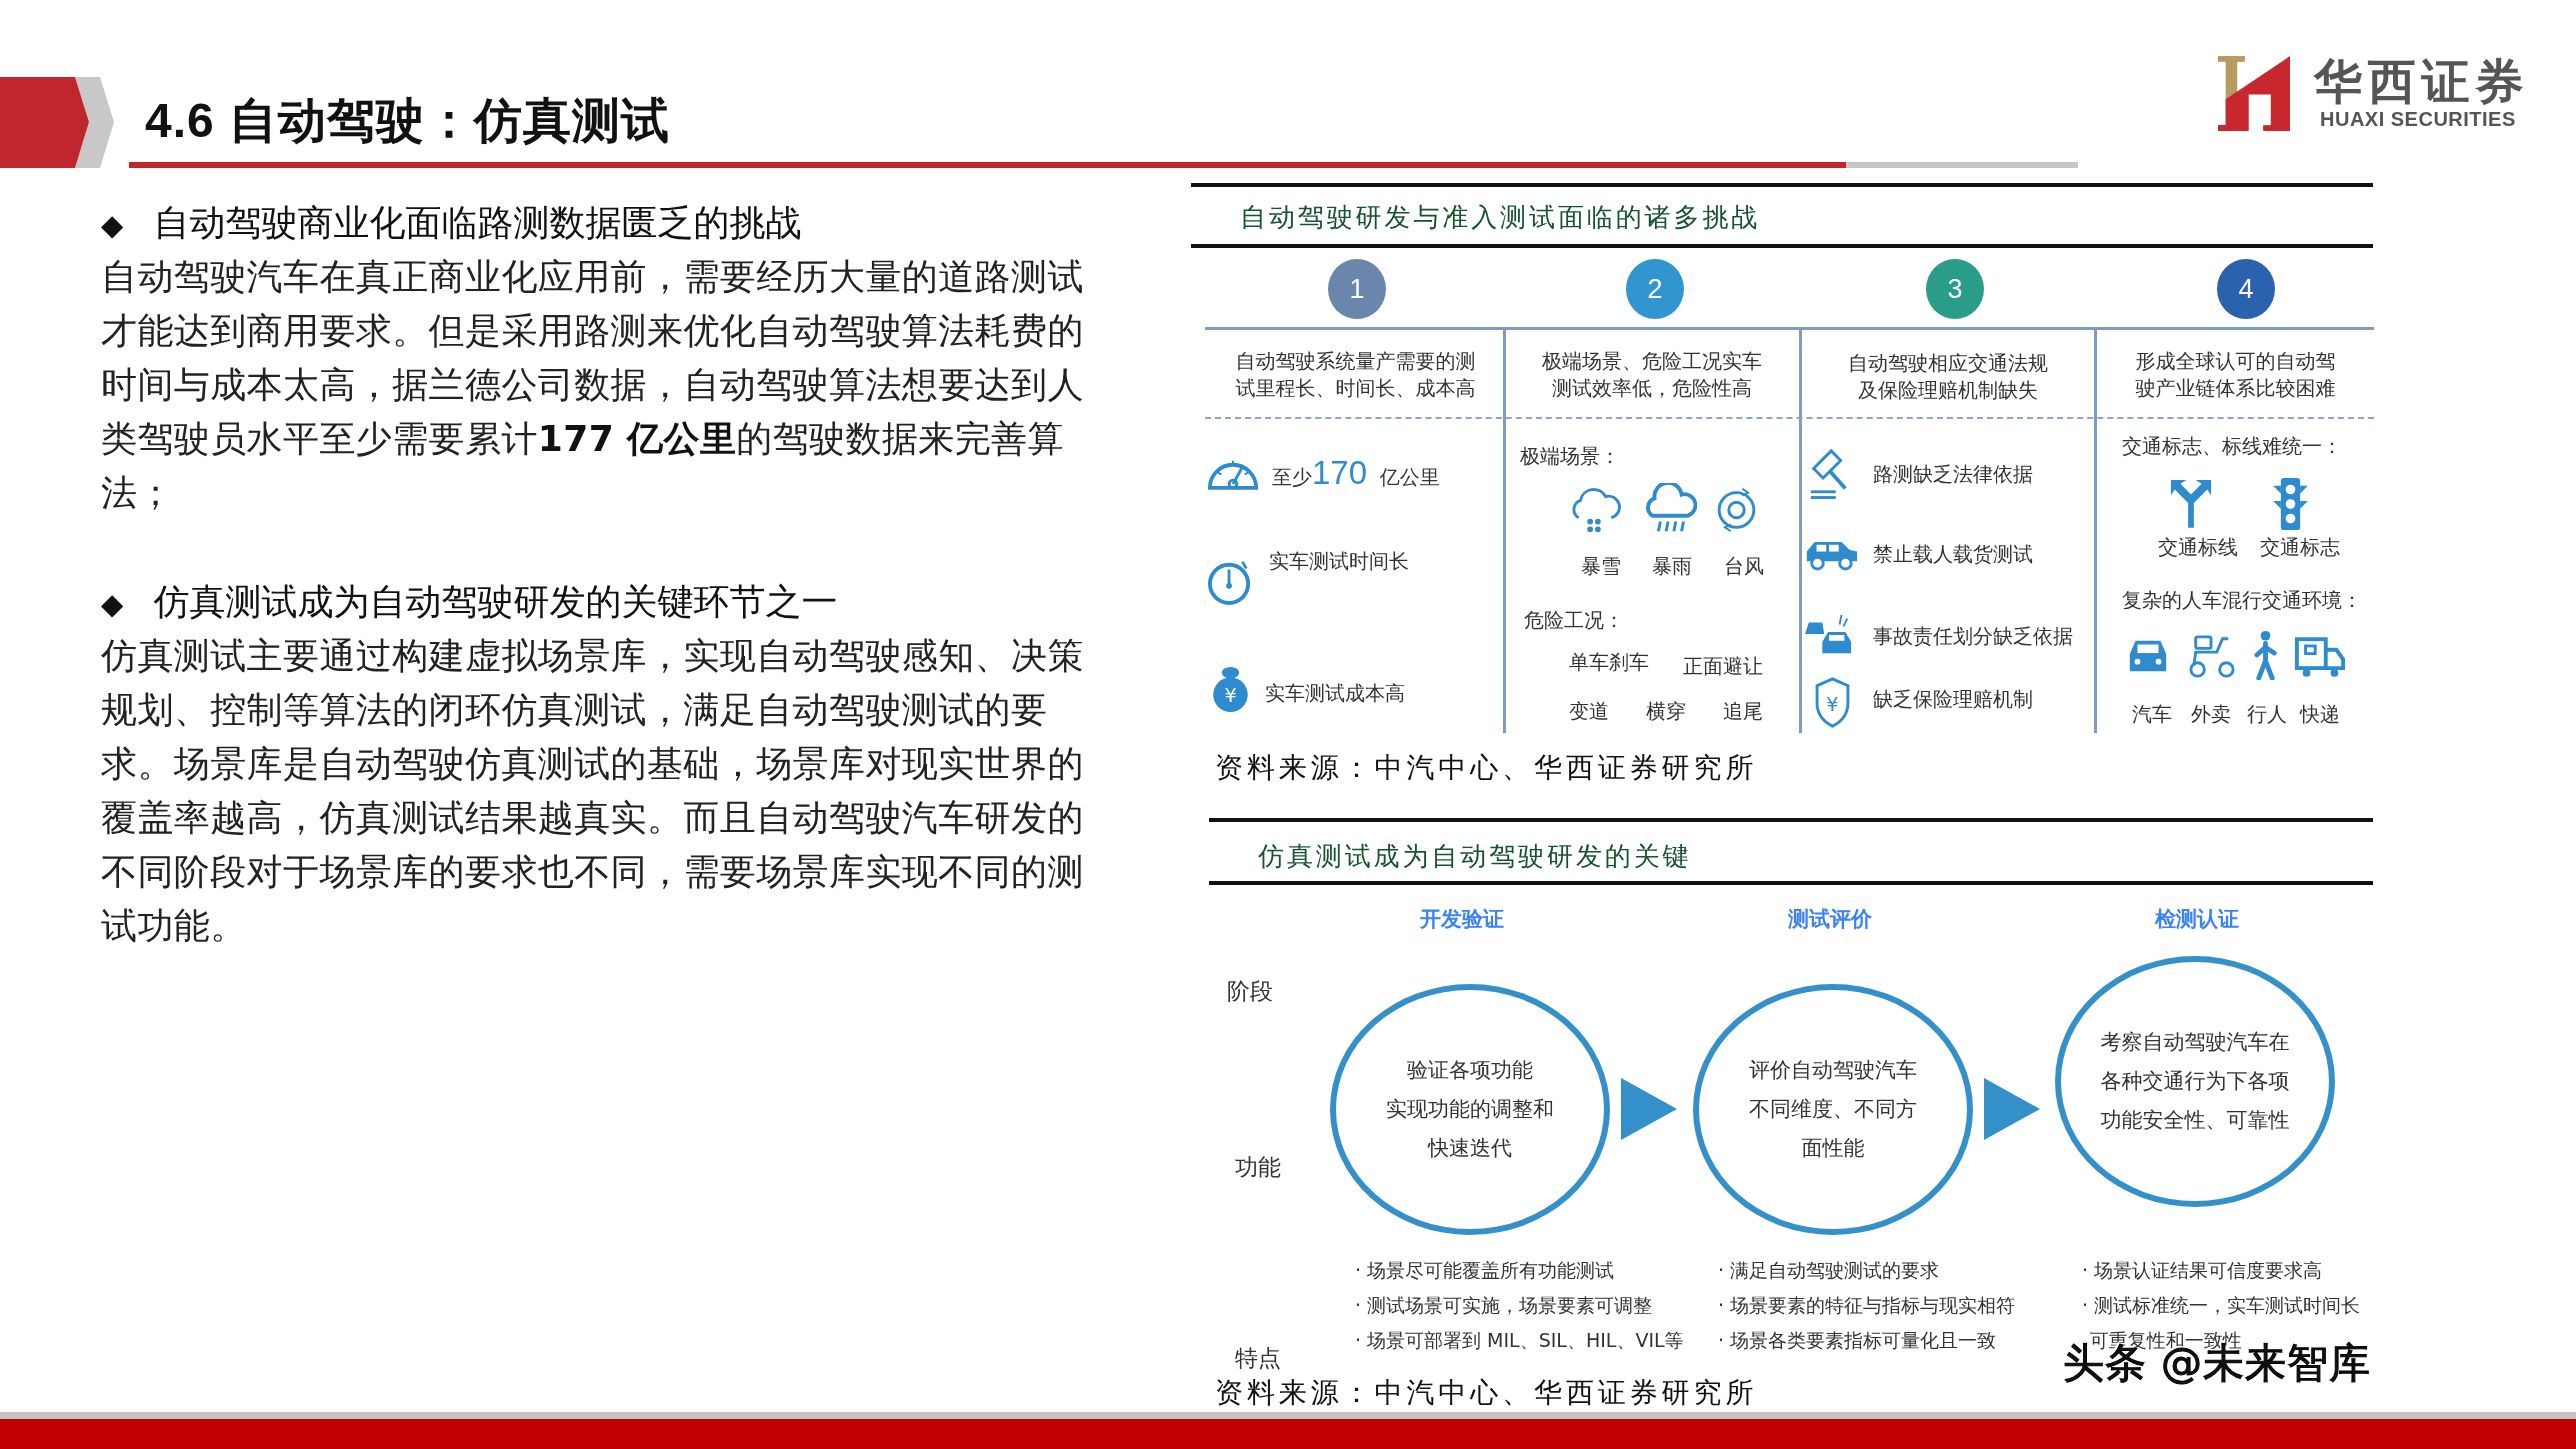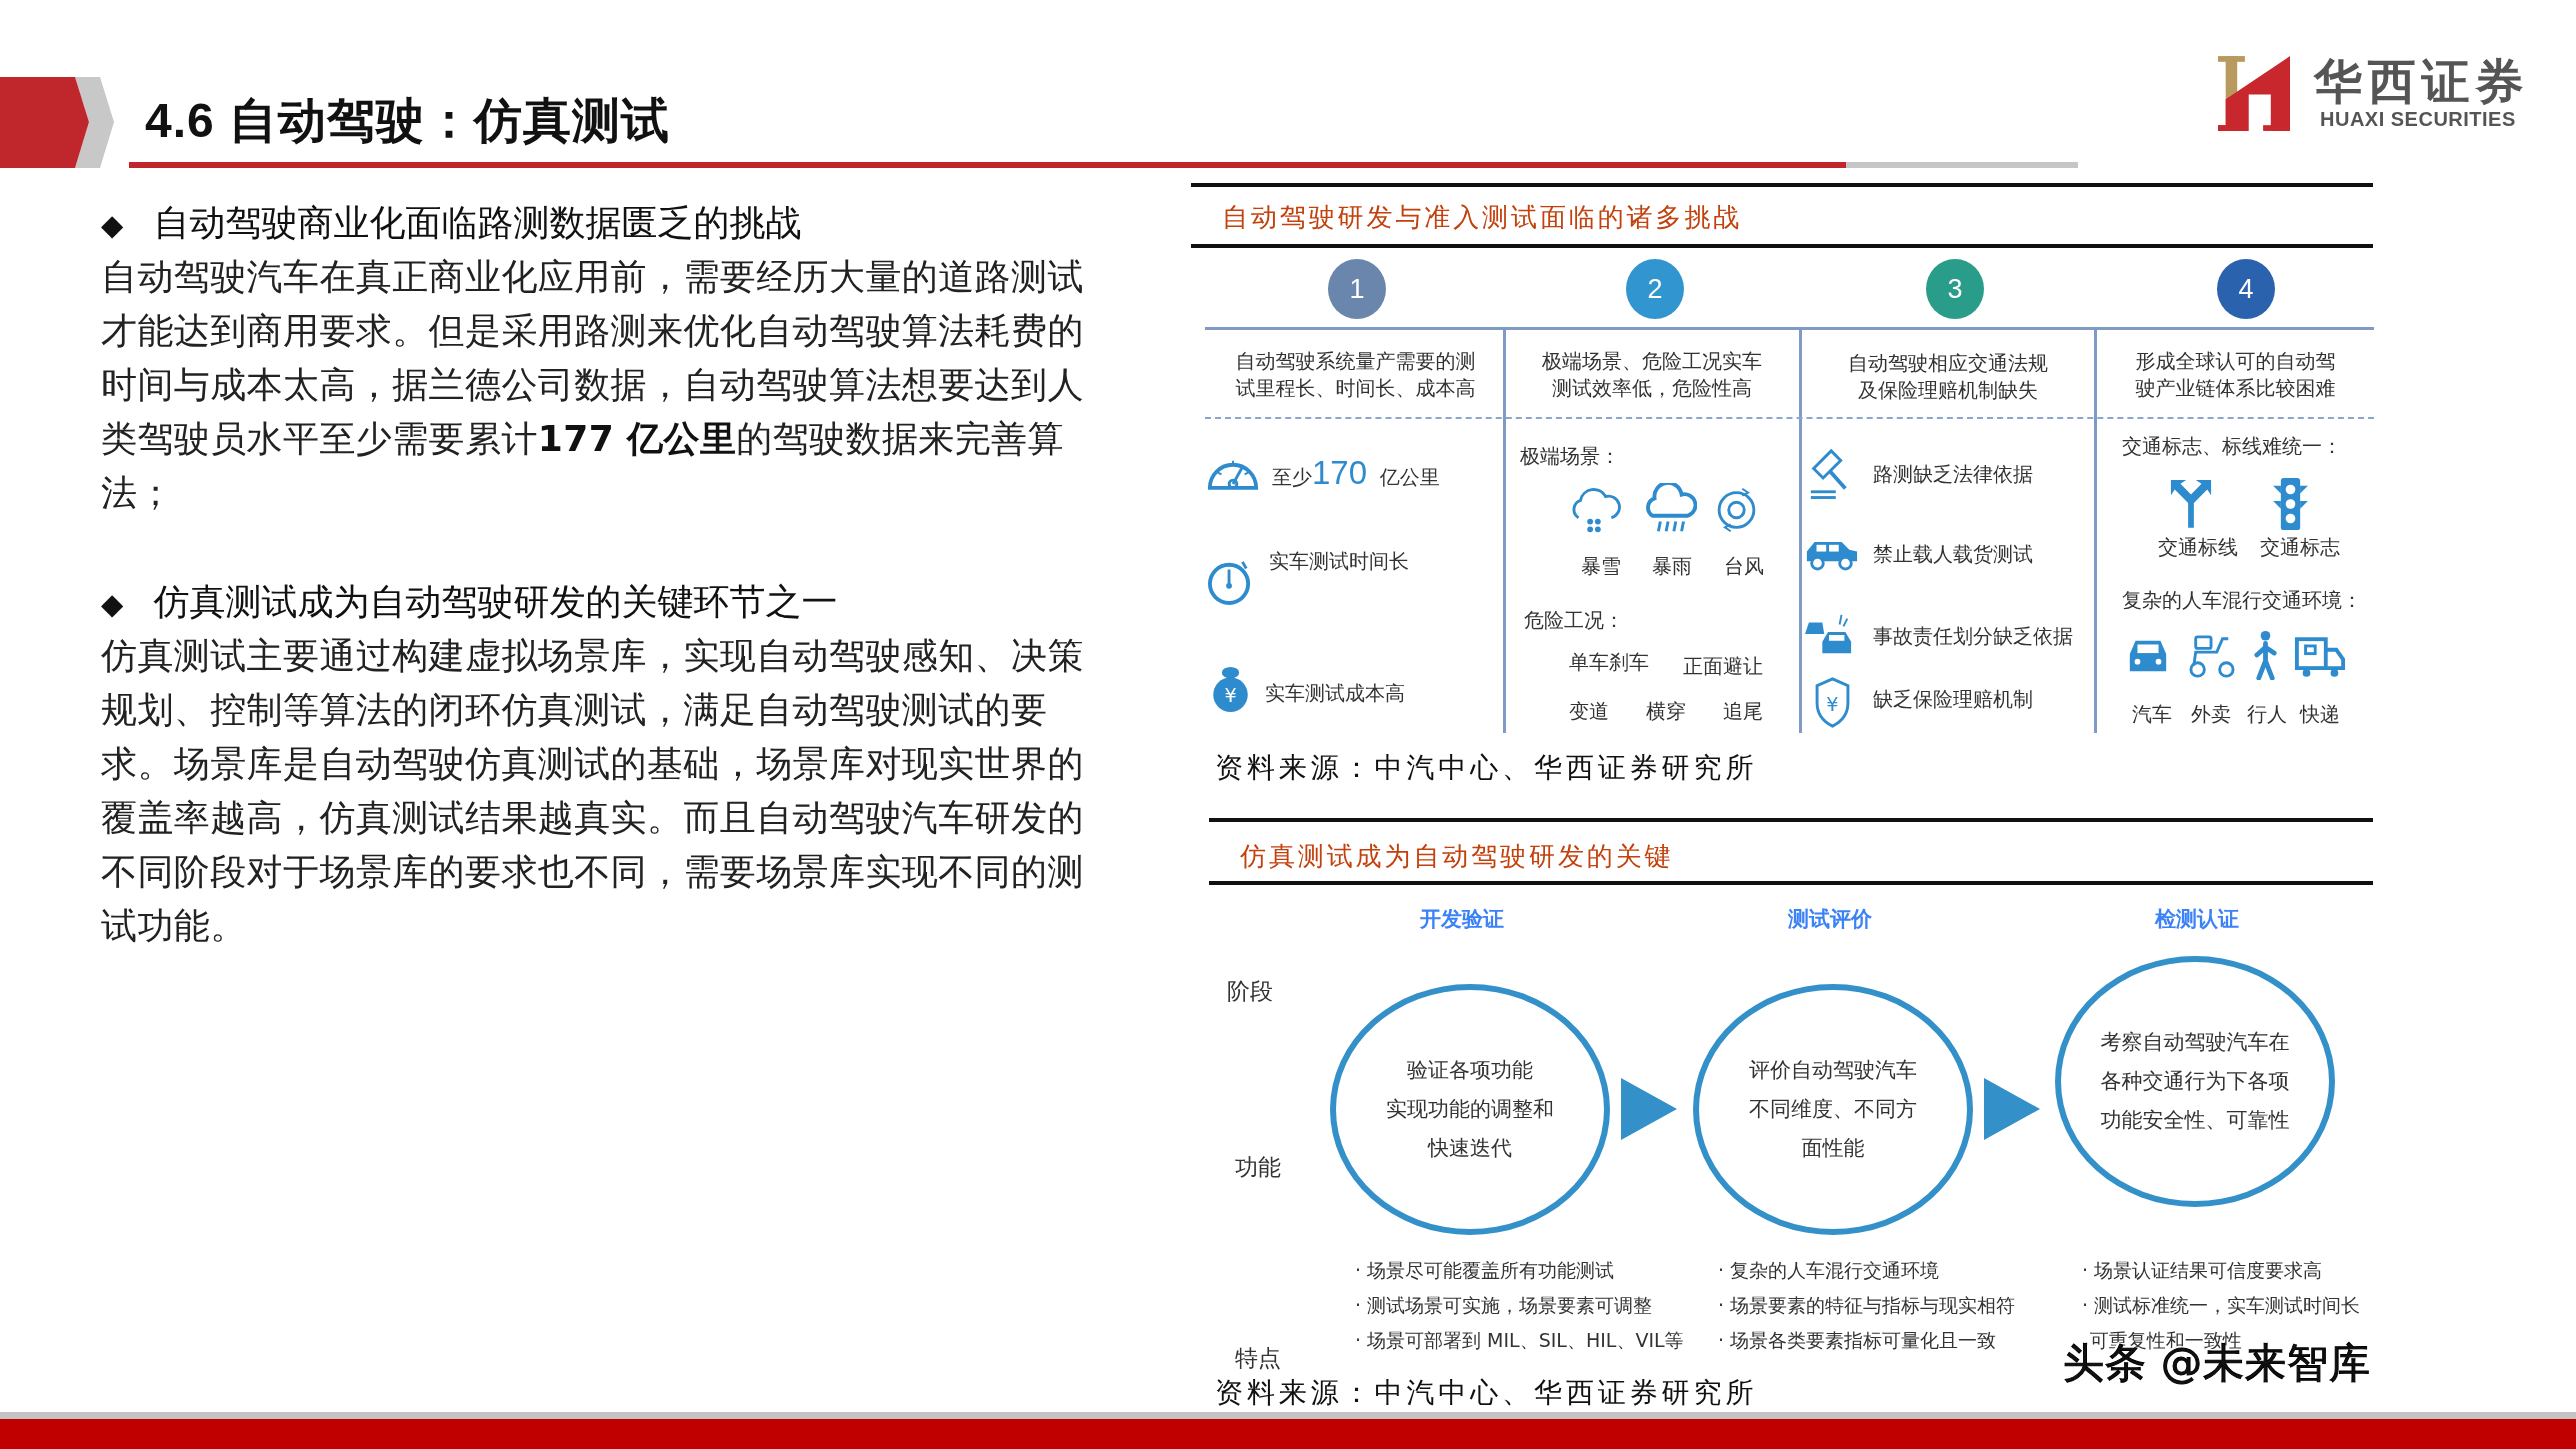--- a/index.html
+++ b/index.html
@@ -23,21 +23,21 @@
 
   
   .left { left: 101px; width: 986px; }
   .bullet-h { font-size: 36px; color: #111; line-height: 50px; white-space: nowrap; }
   .bullet-h .dia { display: inline-block; width: 39px; font-size: 29px; margin-right: 13.5px; }
   .para { font-size: 36px; line-height: 54px; color: #222; letter-spacing: 0.4px; }
   .para b { font-weight: bold; color: #111; }
 
   
   .rule { height: 3.9px; background: #111; }
-  .fig-title { font-family: "DejaVu Serif", serif; font-size: 26px; color: #c2410c; letter-spacing: 2.9px; }
+  .fig-title { font-family: "DejaVu Serif", serif; font-size: 26px; color: #14532d; letter-spacing: 2.9px; margin-left: 18px; }
   .src { font-family: "DejaVu Serif", serif; font-size: 28px; color: #111; letter-spacing: 3.9px; }
 
   .num-circle { width: 58px; height: 60px; border-radius: 50%; color: #fff; font-size: 27px;
     display: flex; align-items: center; justify-content: center; font-family: "Liberation Sans", sans-serif; }
   .blue-line { height: 2.9px; background: #7f9ac4; }
   .vline { width: 2.9px; background: #7f9ac4; }
   .dash { height: 0; border-top: 2.9px dashed #8aa6cc; }
   .col-head { font-size: 20px; color: #333; line-height: 27px; text-align: center; }
   .ch-text { font-size: 20px; color: #333; }
   .ch-label { font-size: 20px; color: #333; }
@@ -283,21 +283,21 @@
 <div class="abs circle" style="left:2055px; top:956px; width:280px; height:251px;">
   <span><span>考察自动驾驶汽车在</span><br><span>各种交通行为下各项</span><br><span>功能安全性、可靠性</span></span>
 </div>
 
 <div class="abs" style="left:1355px; top:1253px;">
   <div class="feat">· 场景尽可能覆盖所有功能测试</div>
   <div class="feat">· 测试场景可实施，场景要素可调整</div>
   <div class="feat">· 场景可部署到 MIL、SIL、HIL、VIL等</div>
 </div>
 <div class="abs" style="left:1718px; top:1253px;">
-  <div class="feat">· 复杂的人车混行交通环境</div>
+  <div class="feat">· 满足自动驾驶测试的要求</div>
   <div class="feat">· 场景要素的特征与指标与现实相符</div>
   <div class="feat">· 场景各类要素指标可量化且一致</div>
 </div>
 <div class="abs" style="left:2082px; top:1253px;">
   <div class="feat">· 场景认证结果可信度要求高</div>
   <div class="feat">· 测试标准统一，实车测试时间长</div>
   <div class="feat" style="padding-left:7.7px;">可重复性和一致性</div>
 </div>
 
 <div class="abs src" style="left:1215px; top:1374px;">资料来源：中汽中心、华西证券研究所</div>

